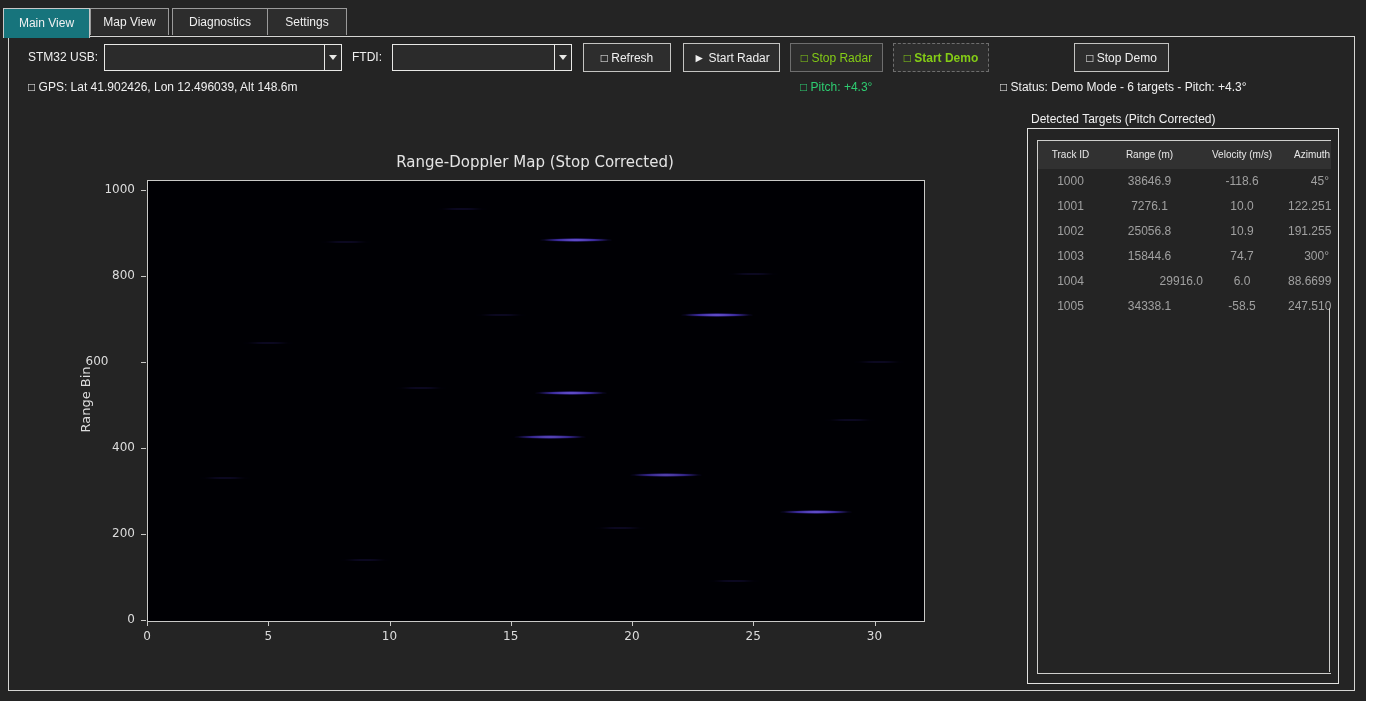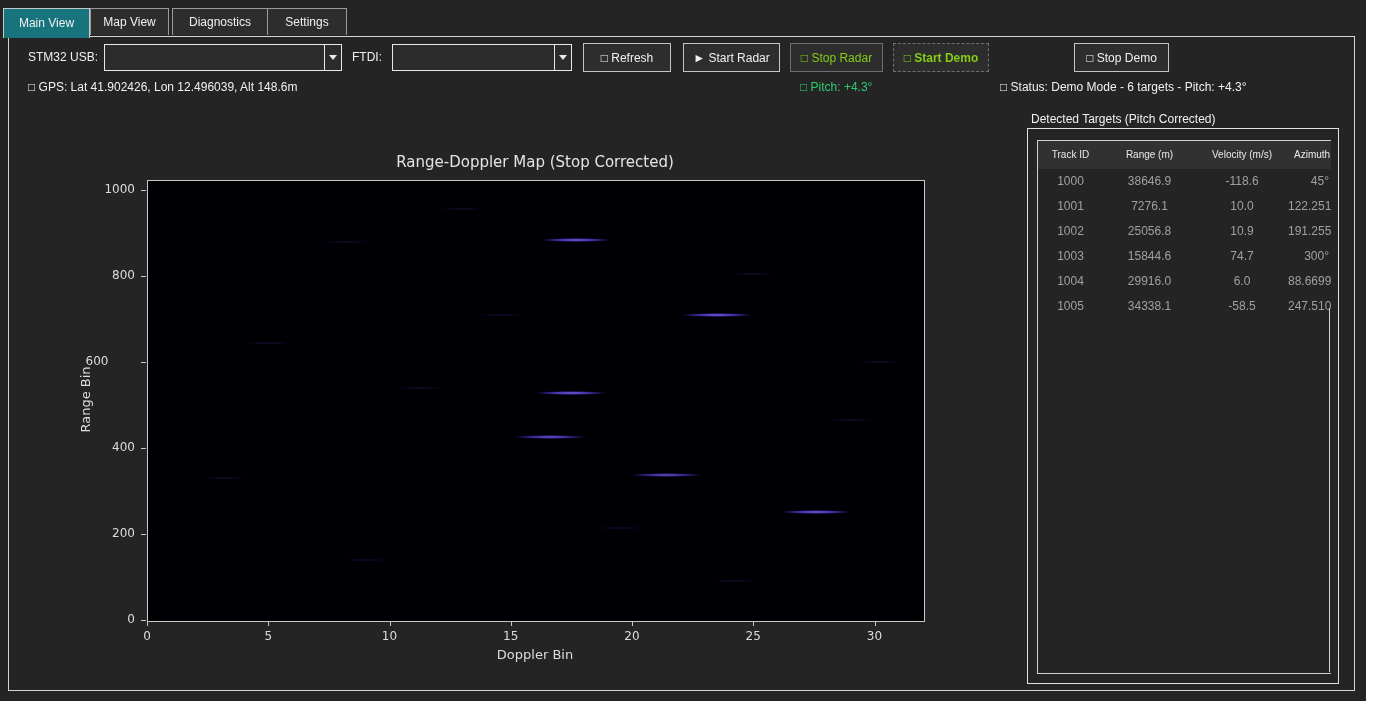--- a/index.html
+++ b/index.html
@@ -102,21 +102,20 @@
         <div class="tick-label" style="left: 59px; top: 525.978px; width: 76px; text-align: right;">200</div>
         <div class="tick-mark" style="left: 141px; top: 447.957px; width: 5px; height: 1px;"></div>
         <div class="tick-label" style="left: 59px; top: 439.957px; width: 76px; text-align: right;">400</div>
         <div class="tick-mark" style="left: 141px; top: 361.935px; width: 5px; height: 1px;"></div>
         <div class="tick-label" style="left: 59px; top: 353.935px; width: 76px; text-align: center;">600</div>
         <div class="tick-mark" style="left: 141px; top: 275.914px; width: 5px; height: 1px;"></div>
         <div class="tick-label" style="left: 59px; top: 267.914px; width: 76px; text-align: right;">800</div>
         <div class="tick-mark" style="left: 141px; top: 189.892px; width: 5px; height: 1px;"></div>
         <div class="tick-label" style="left: 59px; top: 181.892px; width: 76px; text-align: right;">1000</div>
       </div>
-    <div class="axis-label" style="left:147px;top:647px;width:776px;text-align:center;">Doppler Bin</div>
     <div class="axis-label" style="left:40px;top:392px;width:90px;text-align:center;transform:rotate(-90deg);transform-origin:center;">Range Bin</div>
 
     <div class="ui-label" style="left:1031px;top:112px;">Detected Targets (Pitch Corrected)</div>
     <div class="groupbox"></div>
     <div class="tablebox" id="targets-table">
         <div class="thead">
           <div class="th" style="left: 0px; width: 65px;">Track ID</div>
           <div class="th" style="left: 65px; width: 93px;">Range (m)</div>
           <div class="th" style="left: 158px; width: 92px;">Velocity (m/s)</div>
           <div class="th" style="left: 256px; width: 90px; text-align: left;">Azimuth</div>
@@ -140,21 +139,21 @@
           <div class="td" style="left: 250px; width: 41px; text-align: right;">191.2552</div>
         </div>
         <div class="trow" style="top: 103px;">
           <div class="td" style="left: 0px; width: 65px; text-align: center;">1003</div>
           <div class="td" style="left: 65px; width: 93px; text-align: center;">15844.6</div>
           <div class="td" style="left: 158px; width: 92px; text-align: center;">74.7</div>
           <div class="td" style="left: 250px; width: 41px; text-align: right;">300°</div>
         </div>
         <div class="trow" style="top: 128px;">
           <div class="td" style="left: 0px; width: 65px; text-align: center;">1004</div>
-          <div class="td" style="left: 65px; width: 93px; text-align: center;">29916.0</div>
+          <div class="td" style="left: 72px; width: 93px; text-align: right;">29916.0</div>
           <div class="td" style="left: 158px; width: 92px; text-align: center;">6.0</div>
           <div class="td" style="left: 250px; width: 41px; text-align: right;">88.66998</div>
         </div>
         <div class="trow" style="top: 153px;">
           <div class="td" style="left: 0px; width: 65px; text-align: center;">1005</div>
           <div class="td" style="left: 65px; width: 93px; text-align: center;">34338.1</div>
           <div class="td" style="left: 158px; width: 92px; text-align: center;">-58.5</div>
           <div class="td" style="left: 250px; width: 41px; text-align: right;">247.5104</div>
         </div>
       </div>

